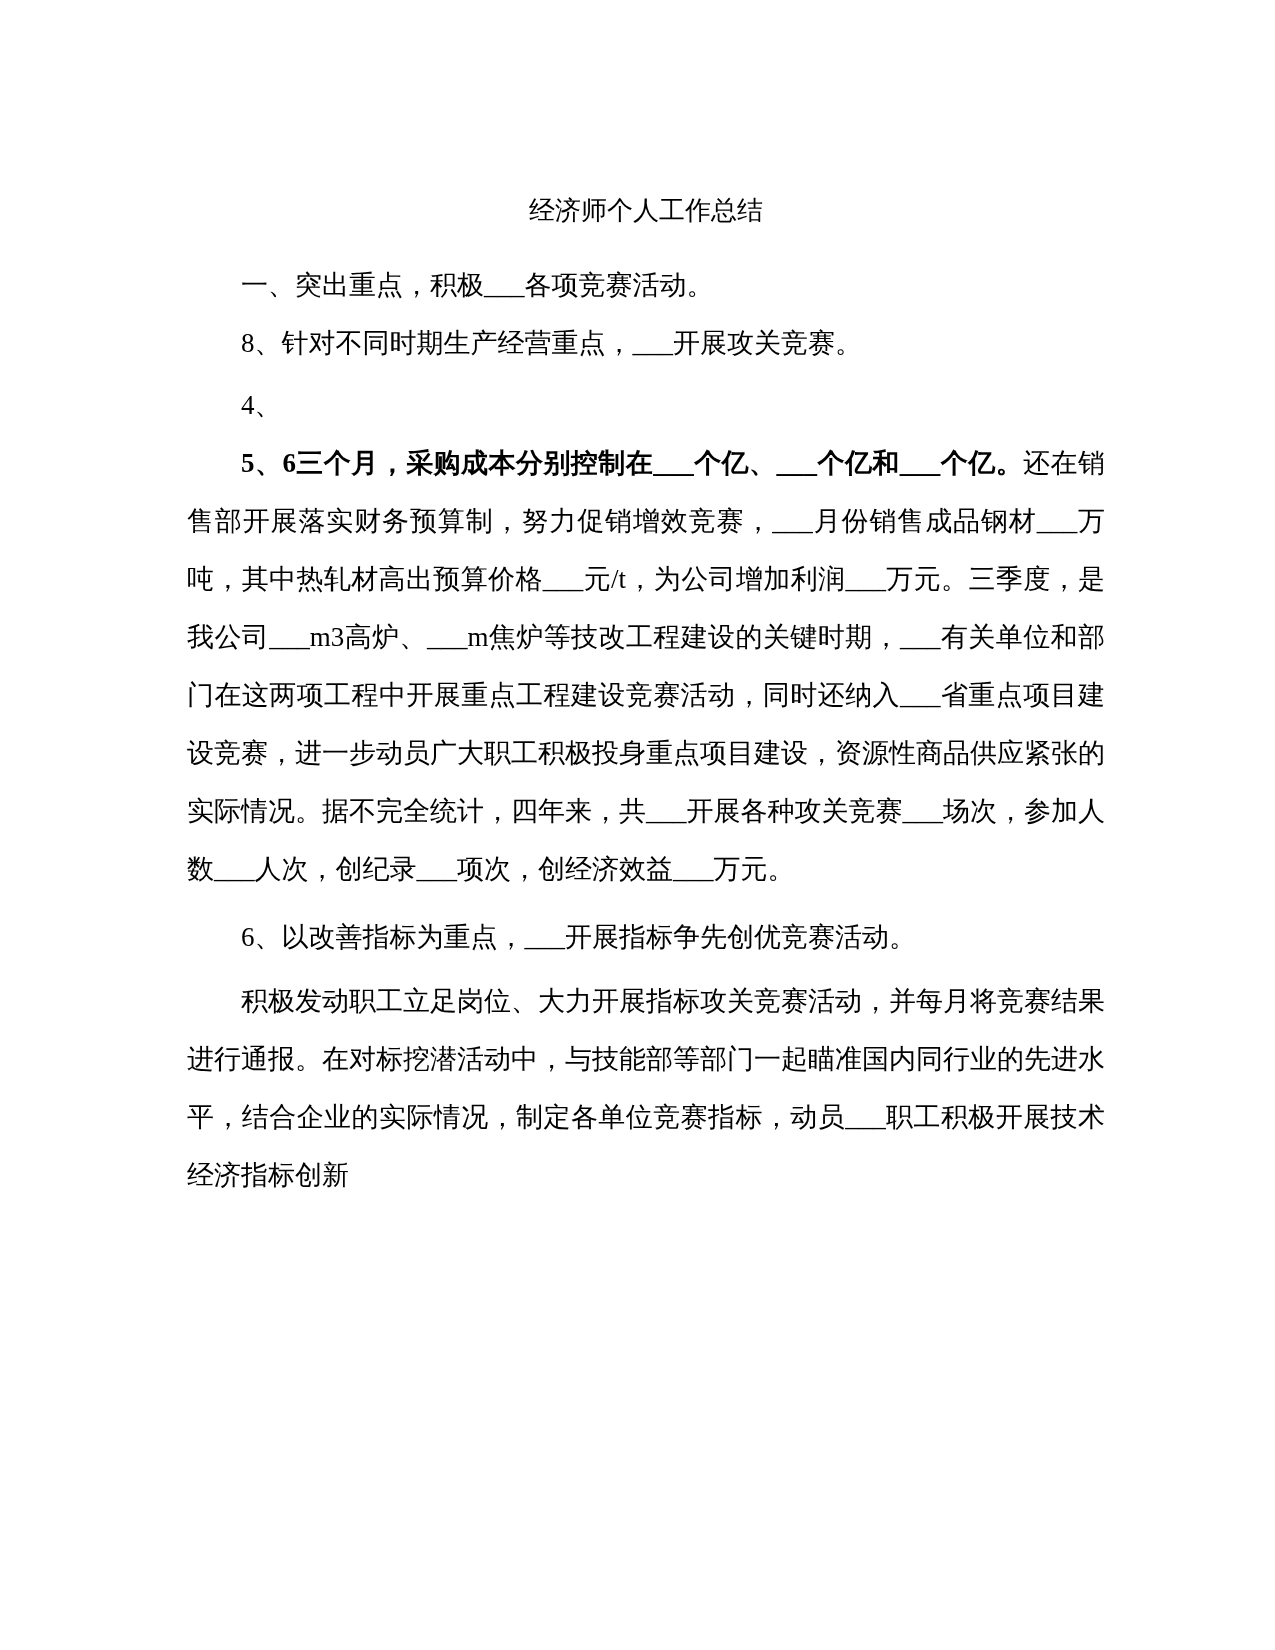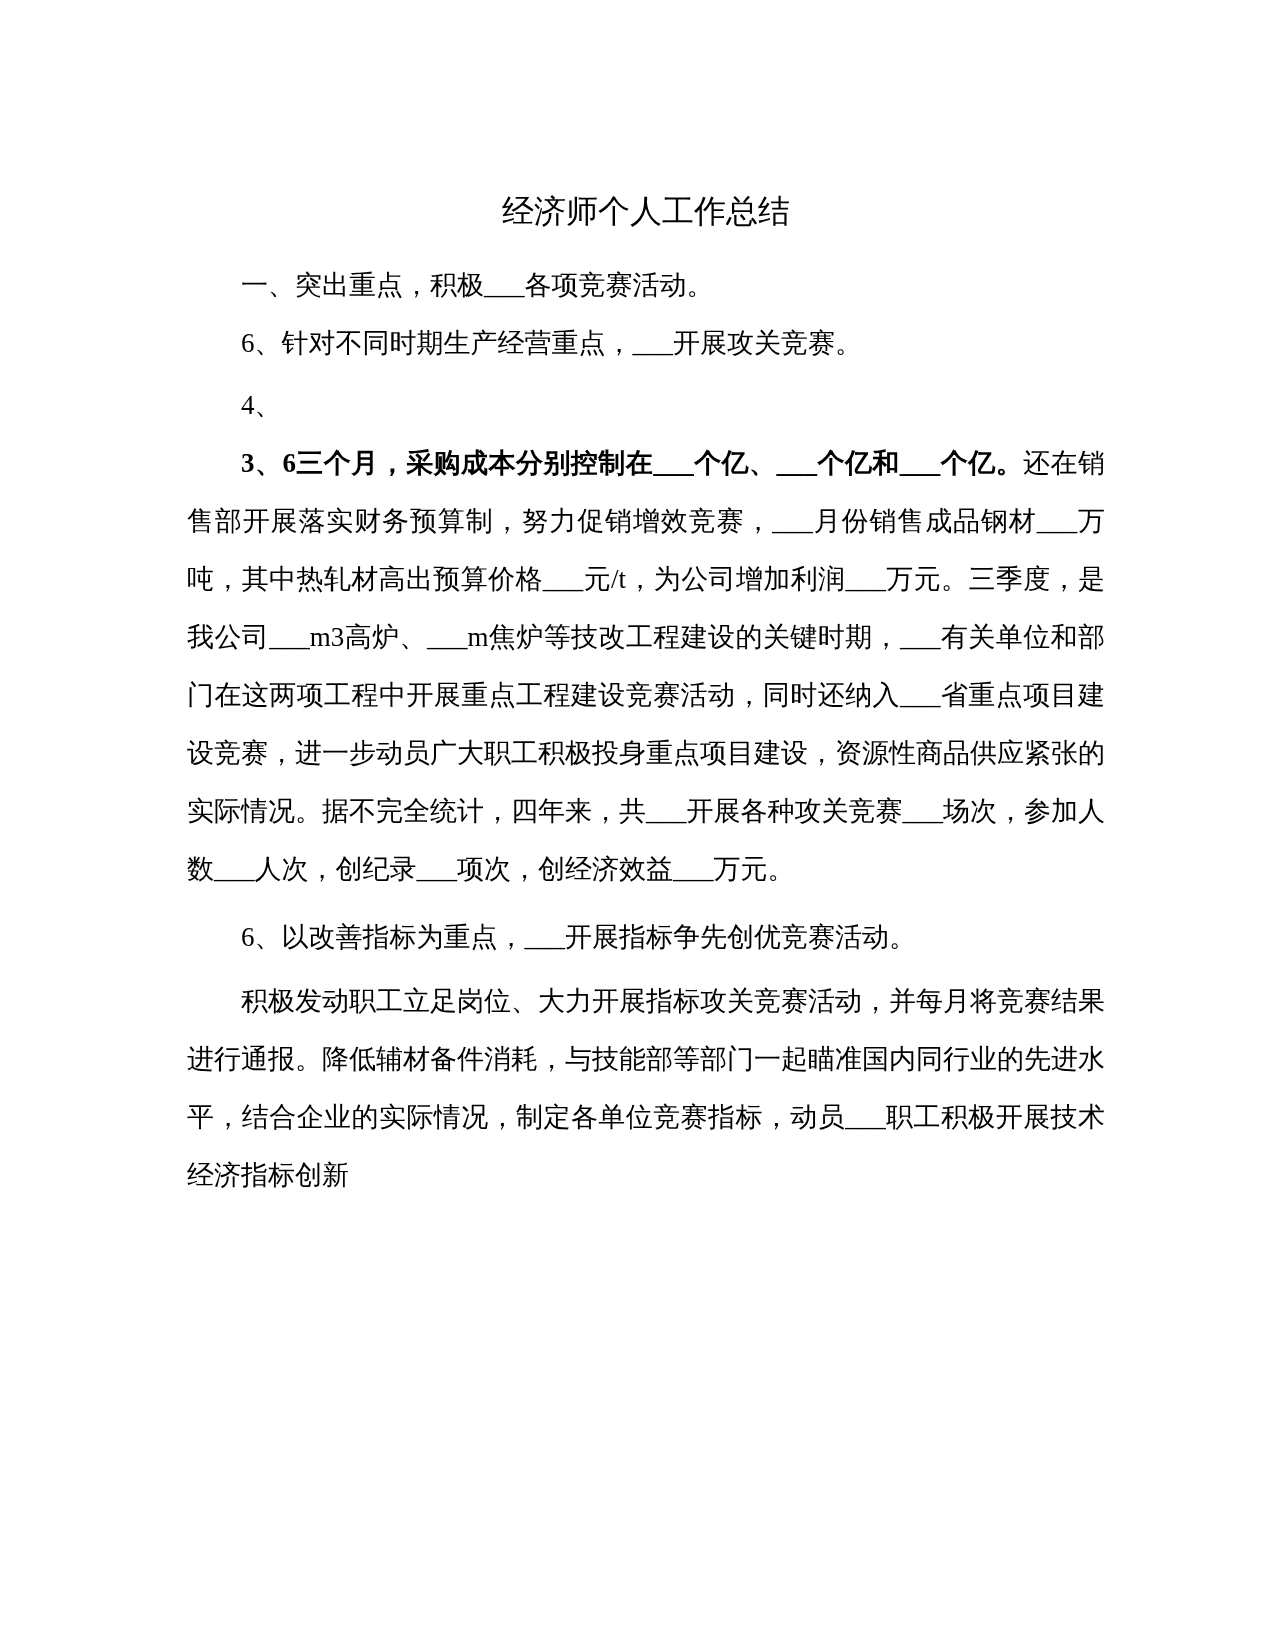--- a/index.html
+++ b/index.html
@@ -27,21 +27,21 @@
   .content p {
     margin: 0;
     text-align: justify;
     text-justify: inter-ideograph;
     text-indent: 2em;
     word-break: break-all;
   }
   .doc-title {
     text-align: center !important;
     text-indent: 0 !important;
-    font-size: 32px;
+    font-size: 26px;
     margin-bottom: 16px !important;
   }
   .heading {
     font-weight: normal;
   }
   .h-top { margin: 0 !important; }
   .h-sub1 { margin-bottom: 4px !important; }
   .para-1 { margin-bottom: 8px !important; }
   .h-item4 { margin: 0 !important; }
   .para-56 { margin-bottom: 10px !important; }
@@ -51,25 +51,25 @@
 </head>
 <body>
 
 <div class="page">
   <div class="content">
 
     <p class="doc-title">经济师个人工作总结</p>
 
     <p class="heading h-top">一、突出重点，积极___各项竞赛活动。</p>
 
-    <p class="heading h-sub1">6、针对不同时期生产经营重点，___开展攻关竞赛。</p>
+    <p class="heading h-sub1">8、针对不同时期生产经营重点，___开展攻关竞赛。</p>
 
 
     <p class="heading h-item4">4、</p>
 
-    <p class="para-56"><span class="lead-bold">3、6三个月，采购成本分别控制在___个亿、___个亿和___个亿。</span><span>还在销售部开展落实财务预算制，努力促销增效竞赛，___月份销售成品钢材___万吨，其中热轧材高出预算价格___元/t，为公司增加利润___万元。三季度，是我公司___m3高炉、___m焦炉等技改工程建设的关键时期，___有关单位和部门在这两项工程中开展重点工程建设竞赛活动，同时还纳入___省重点项目建设竞赛，进一步动员广大职工积极投身重点项目建设，资源性商品供应紧张的实际情况。据不完全统计，四年来，共___开展各种攻关竞赛___场次，参加人数___人次，创纪录___项次，创经济效益___万元。</span></p>
+    <p class="para-56"><span class="lead-bold">5、6三个月，采购成本分别控制在___个亿、___个亿和___个亿。</span><span>还在销售部开展落实财务预算制，努力促销增效竞赛，___月份销售成品钢材___万吨，其中热轧材高出预算价格___元/t，为公司增加利润___万元。三季度，是我公司___m3高炉、___m焦炉等技改工程建设的关键时期，___有关单位和部门在这两项工程中开展重点工程建设竞赛活动，同时还纳入___省重点项目建设竞赛，进一步动员广大职工积极投身重点项目建设，资源性商品供应紧张的实际情况。据不完全统计，四年来，共___开展各种攻关竞赛___场次，参加人数___人次，创纪录___项次，创经济效益___万元。</span></p>
 
     <p class="heading h-sub2">6、以改善指标为重点，___开展指标争先创优竞赛活动。</p>
 
-    <p>积极发动职工立足岗位、大力开展指标攻关竞赛活动，并每月将竞赛结果进行通报。降低辅材备件消耗，与技能部等部门一起瞄准国内同行业的先进水平，结合企业的实际情况，制定各单位竞赛指标，动员___职工积极开展技术经济指标创新</p>
+    <p>积极发动职工立足岗位、大力开展指标攻关竞赛活动，并每月将竞赛结果进行通报。在对标挖潜活动中，与技能部等部门一起瞄准国内同行业的先进水平，结合企业的实际情况，制定各单位竞赛指标，动员___职工积极开展技术经济指标创新</p>
 
   </div>
 </div>
 
 </body></html>

